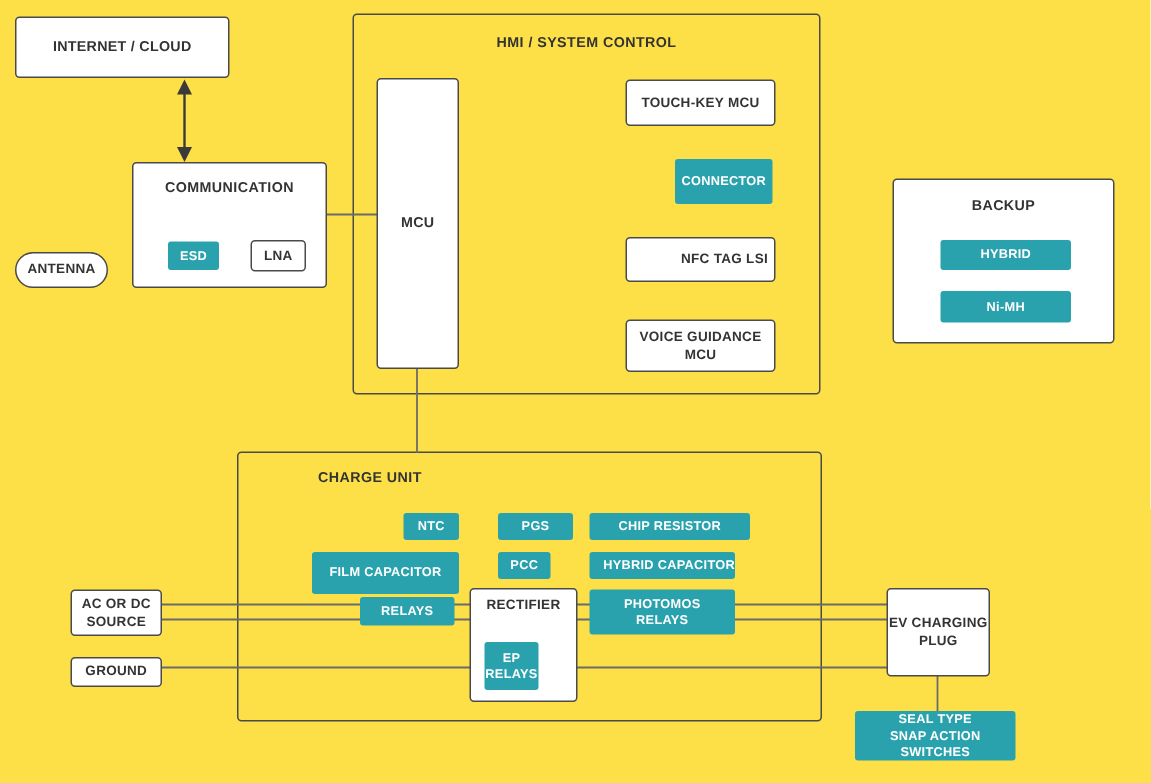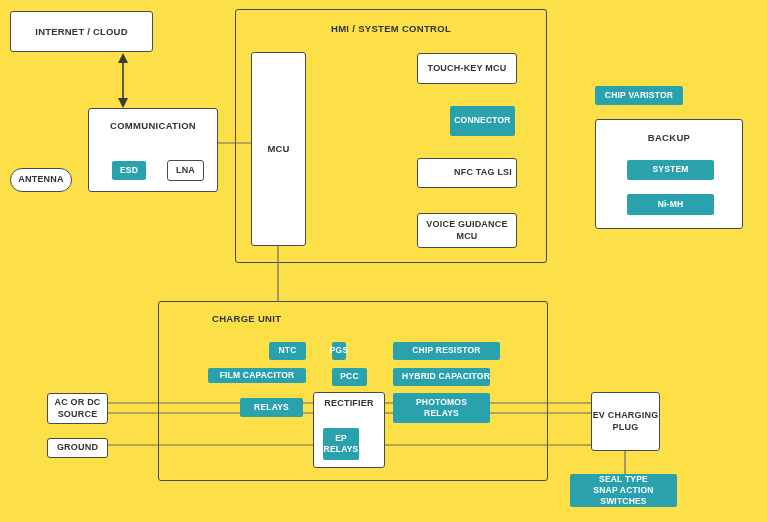--- a/index.html
+++ b/index.html
@@ -95,47 +95,44 @@
     <span>CONNECTOR</span>
   </div>
   <div class="leafbox" style="left:417px;top:158px;width:100px;height:30px;padding-left:32px;">
     <span>NFC TAG LSI</span>
   </div>
   <div class="leafbox multiline" style="left:417px;top:213px;width:100px;height:35px;">
     <span class="multiline">VOICE GUIDANCE
 MCU</span>
   </div>
 
-  <div class="btn" style="left:595px;top:86px;width:88px;height:19px;">
-    <span>CHIP VARISTOR</span>
-  </div>
   <div class="box" style="left:595px;top:119px;width:148px;height:110px;background:#ffffff;">
     <div class="container-title" style="top:12px;">BACKUP</div>
   </div>
   <div class="btn" style="left:627px;top:160px;width:87px;height:20px;">
-    <span>SYSTEM</span>
+    <span>HYBRID</span>
   </div>
   <div class="btn" style="left:627px;top:194px;width:87px;height:21px;">
     <span>Ni-MH</span>
   </div>
 
   <div class="box" style="left:158px;top:301px;width:390px;height:180px;">
     <div class="container-title" style="top:11px;left:53px;width:auto;">CHARGE UNIT</div>
   </div>
 
   <div class="btn" style="left:269px;top:342px;width:37px;height:18px;">
     <span>NTC</span>
   </div>
-  <div class="btn" style="left:332px;top:342px;width:14px;height:18px;">
+  <div class="btn" style="left:332px;top:342px;width:50px;height:18px;">
     <span>PGS</span>
   </div>
   <div class="btn" style="left:393px;top:342px;width:107px;height:18px;">
     <span>CHIP RESISTOR</span>
   </div>
-  <div class="btn" style="left:208px;top:368px;width:98px;height:15px;">
+  <div class="btn" style="left:208px;top:368px;width:98px;height:28px;">
     <span>FILM CAPACITOR</span>
   </div>
   <div class="btn" style="left:332px;top:368px;width:35px;height:18px;">
     <span>PCC</span>
   </div>
   <div class="btn" style="left:393px;top:368px;width:97px;height:18px;justify-content:flex-end;">
     <span>HYBRID CAPACITOR</span>
   </div>
   <div class="btn" style="left:240px;top:398px;width:63px;height:19px;">
     <span>RELAYS</span>

